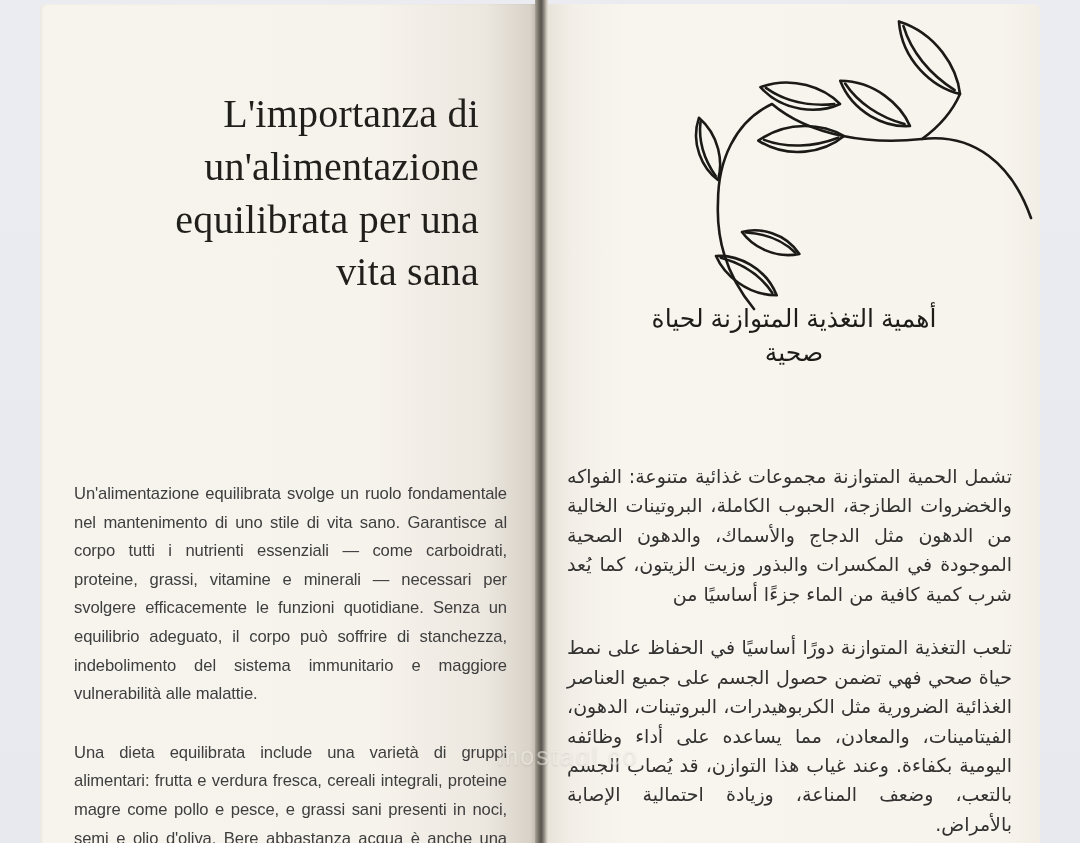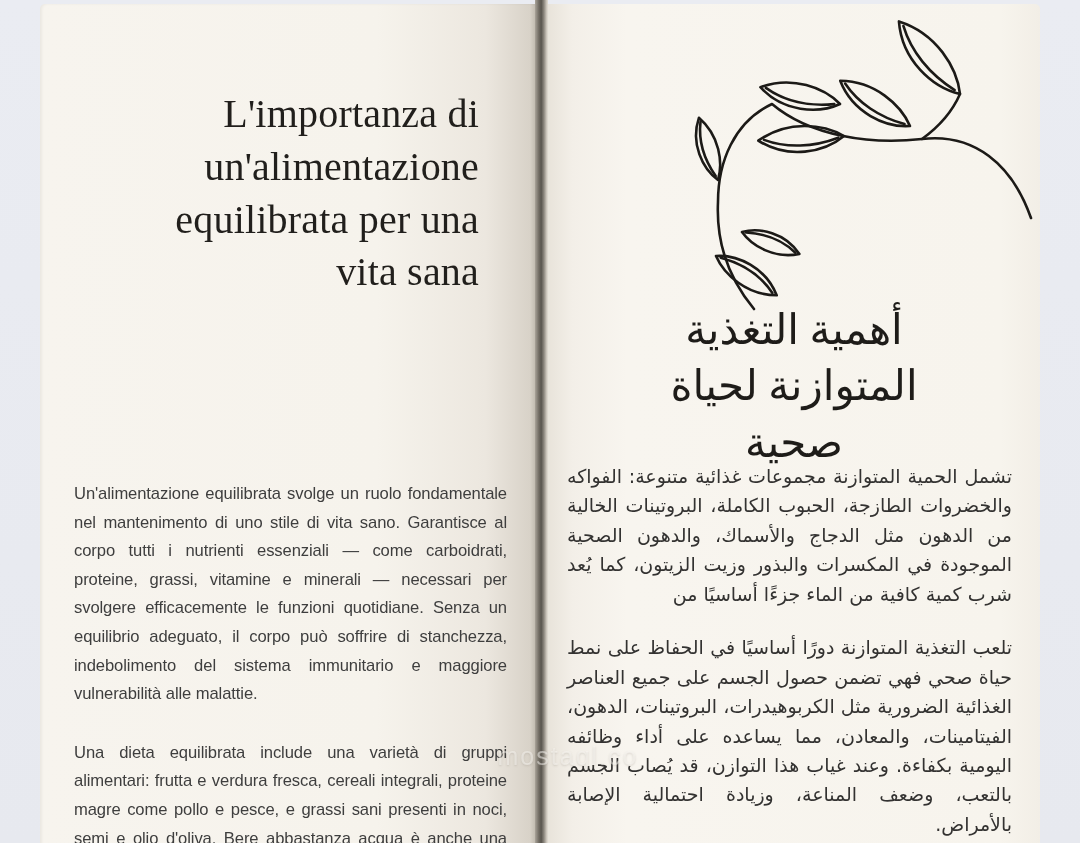--- a/index.html
+++ b/index.html
@@ -37,22 +37,22 @@
   }
 
   
   .page-right{
     left:508px;width:492px;border-radius:0 5px 0 0;
     background:linear-gradient(to right,#e8e3da 0%,#f3efe8 5%,#f8f5ef 16%,#f7f4ed 92%,#f2eee6 100%);
   }
   .vine{position:absolute;left:112px;top:0;width:380px;height:310px;}
   .ar-title{
     position:absolute;top:298px;left:0;right:0;margin:0 auto;max-width:350px;
-    font-family:Liberation Serif, serif;font-weight:400;
-    font-size:42px;line-height:1.34;color:#1e1c19;text-align:center;
+    font-family:Liberation Sans, sans-serif;font-weight:400;
+    font-size:25px;line-height:1.34;color:#1e1c19;text-align:center;
   }
   .ar-body{position:absolute;top:458px;right:28px;width:445px;direction:rtl;}
   .ar-body p{
     margin:0 0 24px 0;font-family:"DejaVu Sans",sans-serif;
     font-size:19px;line-height:1.55;color:#333231;text-align:justify;
   }
 
   
   .watermark{
     position:absolute;left:398px;top:742px;width:260px;z-index:5;

